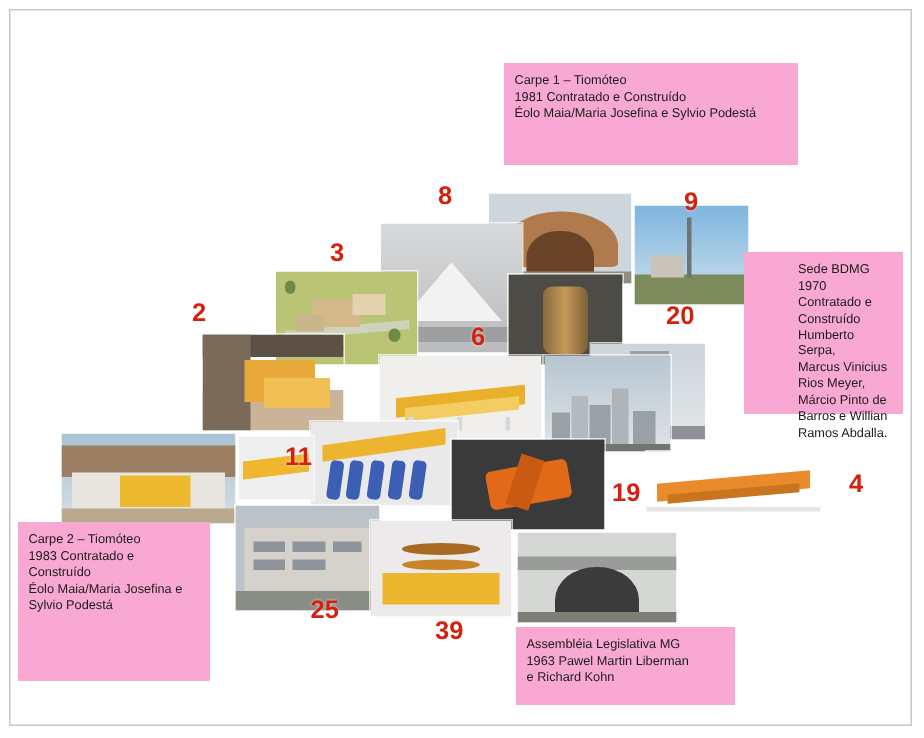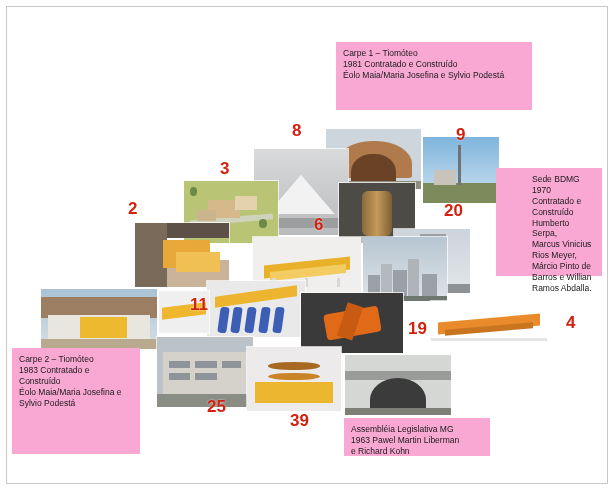--- a/index.html
+++ b/index.html
@@ -337,21 +337,21 @@
   <div class="callout" style="left:496px; top:168px; width:106px; height:108px;padding-left:36px;">Sede BDMG
 1970 Contratado e Construído
 Humberto Serpa,
 Marcus Vinicius Rios Meyer,
 Márcio Pinto de Barros e Willian Ramos Abdalla.</div>
 
   <div class="callout" style="left:12px; top:348px; width:128px; height:106px;">Carpe 2 – Tiomóteo
 1983 Contratado e Construído
 Éolo Maia/Maria Josefina e Sylvio Podestá</div>
 
-  <div class="callout" style="left:344px; top:418px; width:146px; height:38px;">Assembléia Legislativa MG
+  <div class="callout" style="left:344px; top:418px; width:146px; height:52px;">Assembléia Legislativa MG
 1963 Pawel Martin Liberman
 e Richard Kohn</div>
 
   <div class="numlabel big" style="left:292px; top:122px;">8</div>
 
   <div class="numlabel big" style="left:456px; top:126px;">9</div>
 
   <div class="numlabel big" style="left:220px; top:160px;">3</div>
 
   <div class="numlabel big" style="left:128px; top:200px;">2</div>

